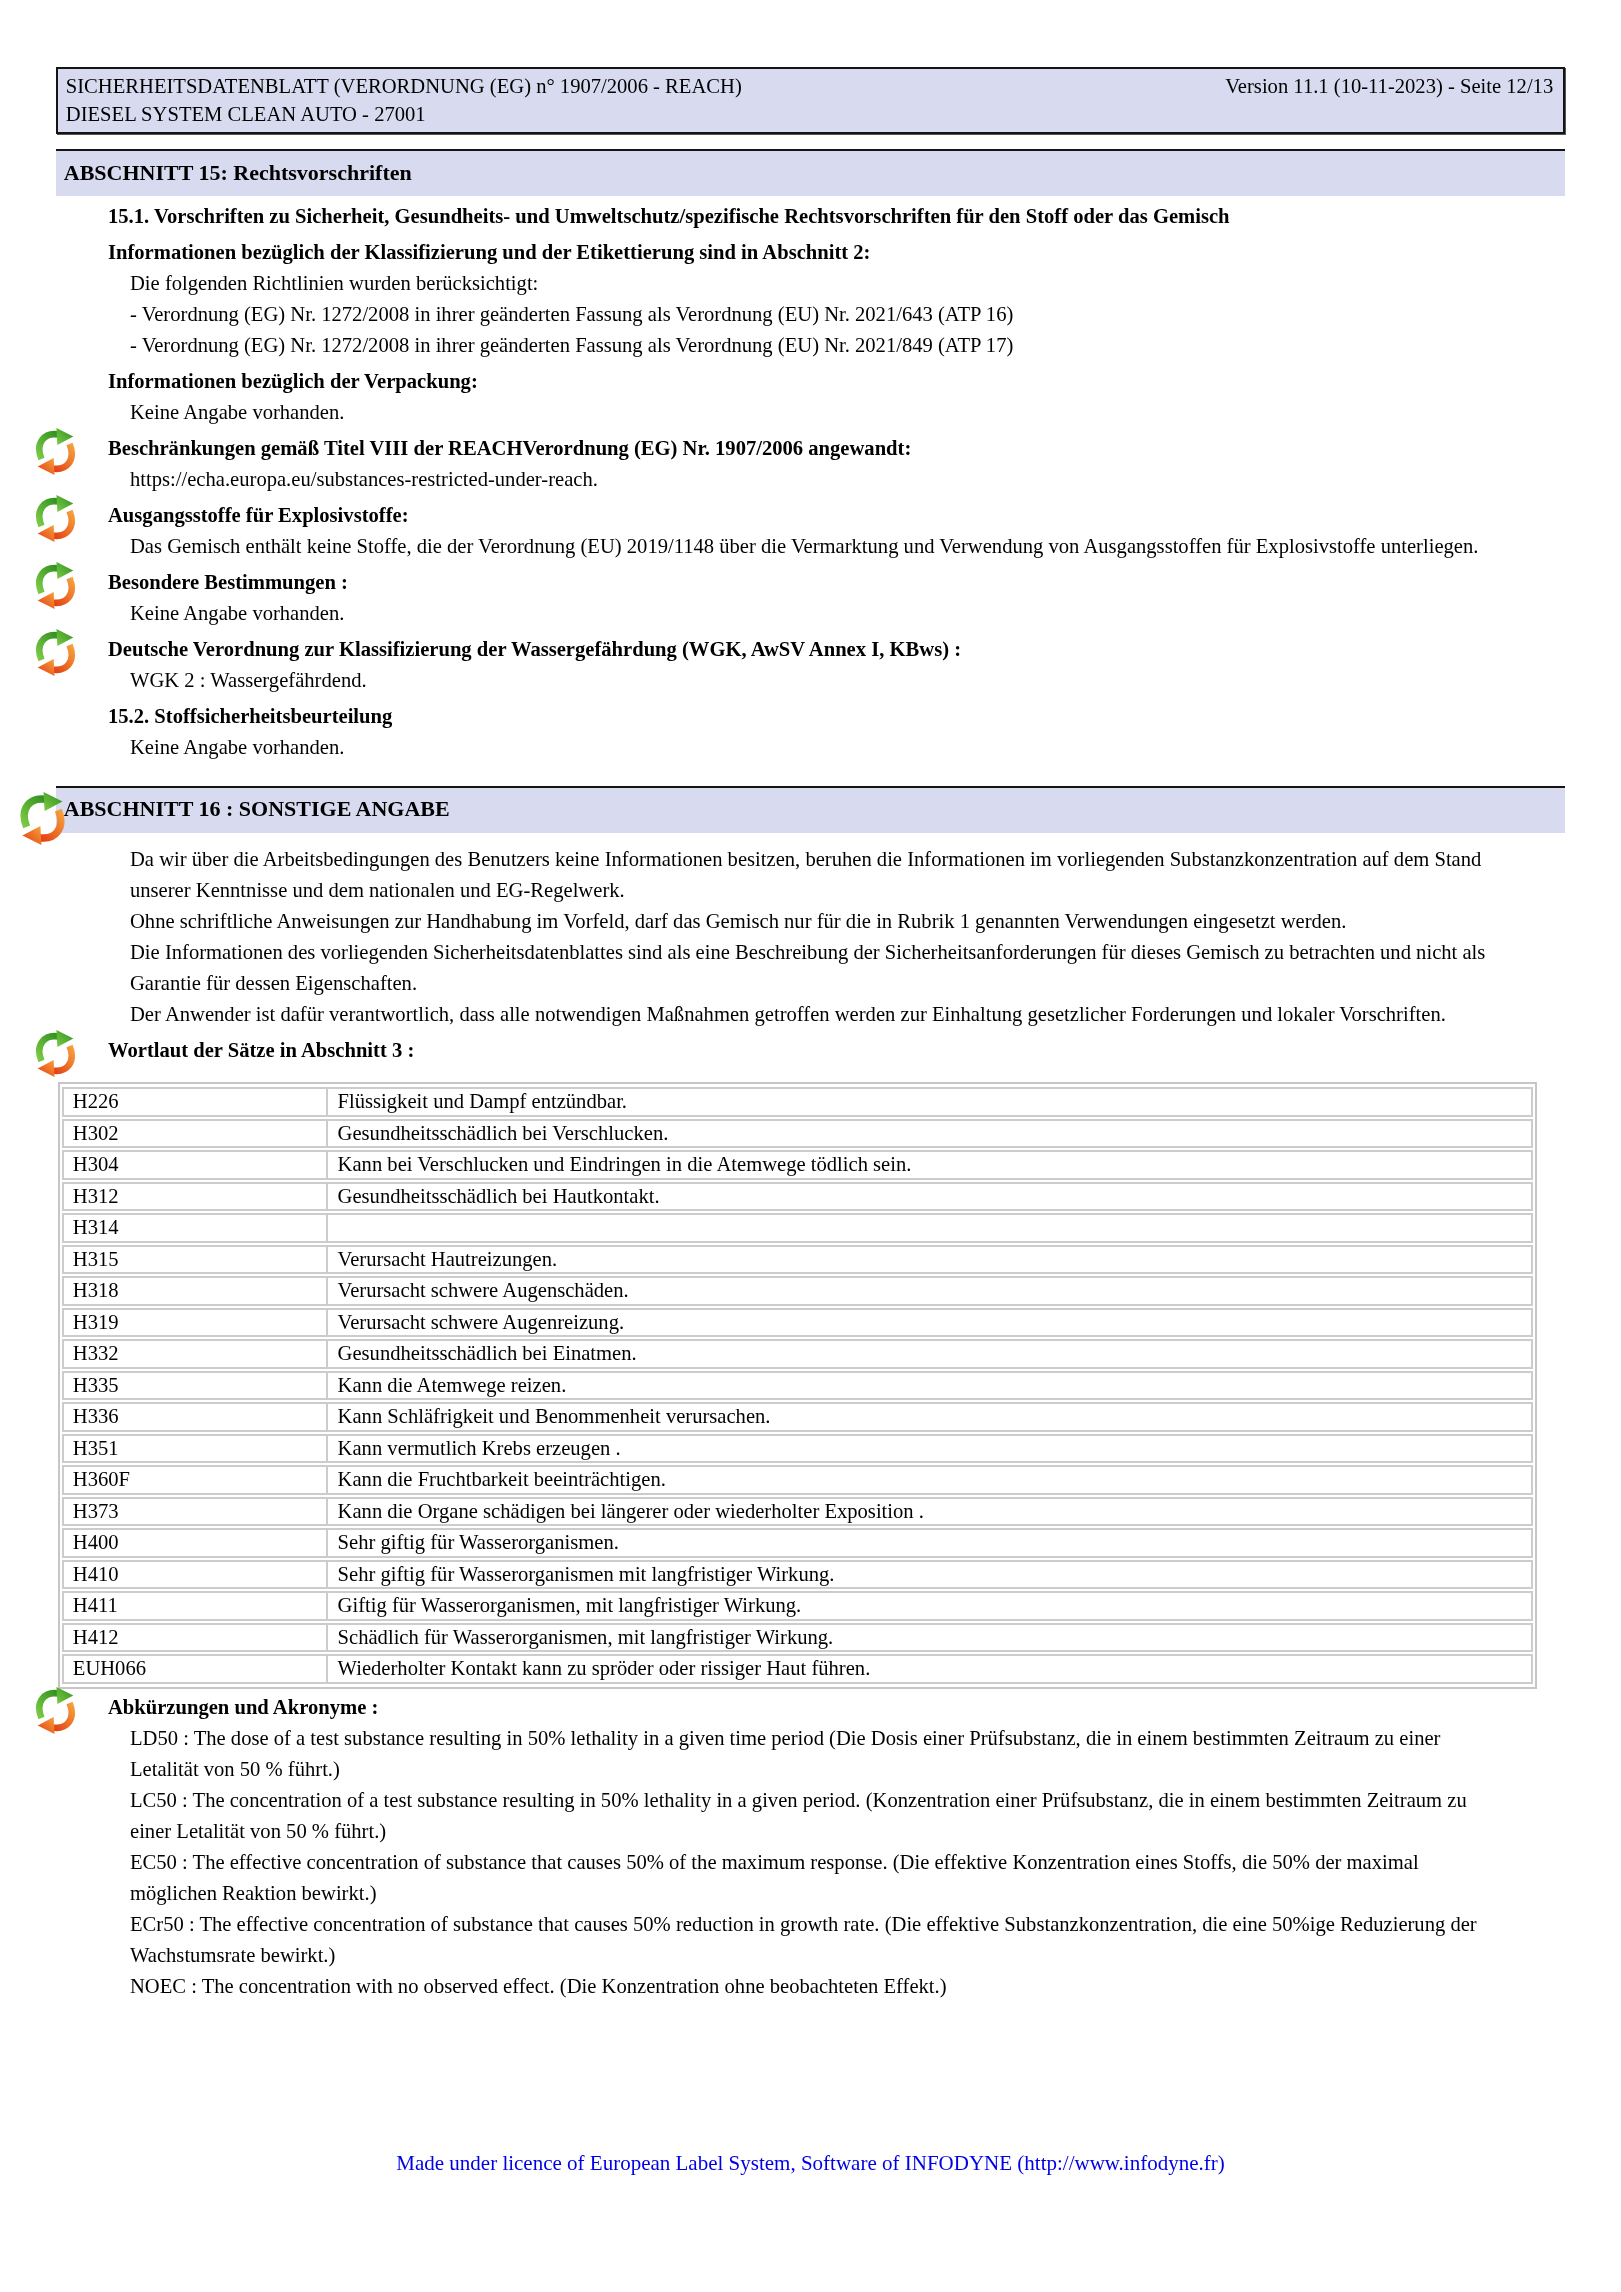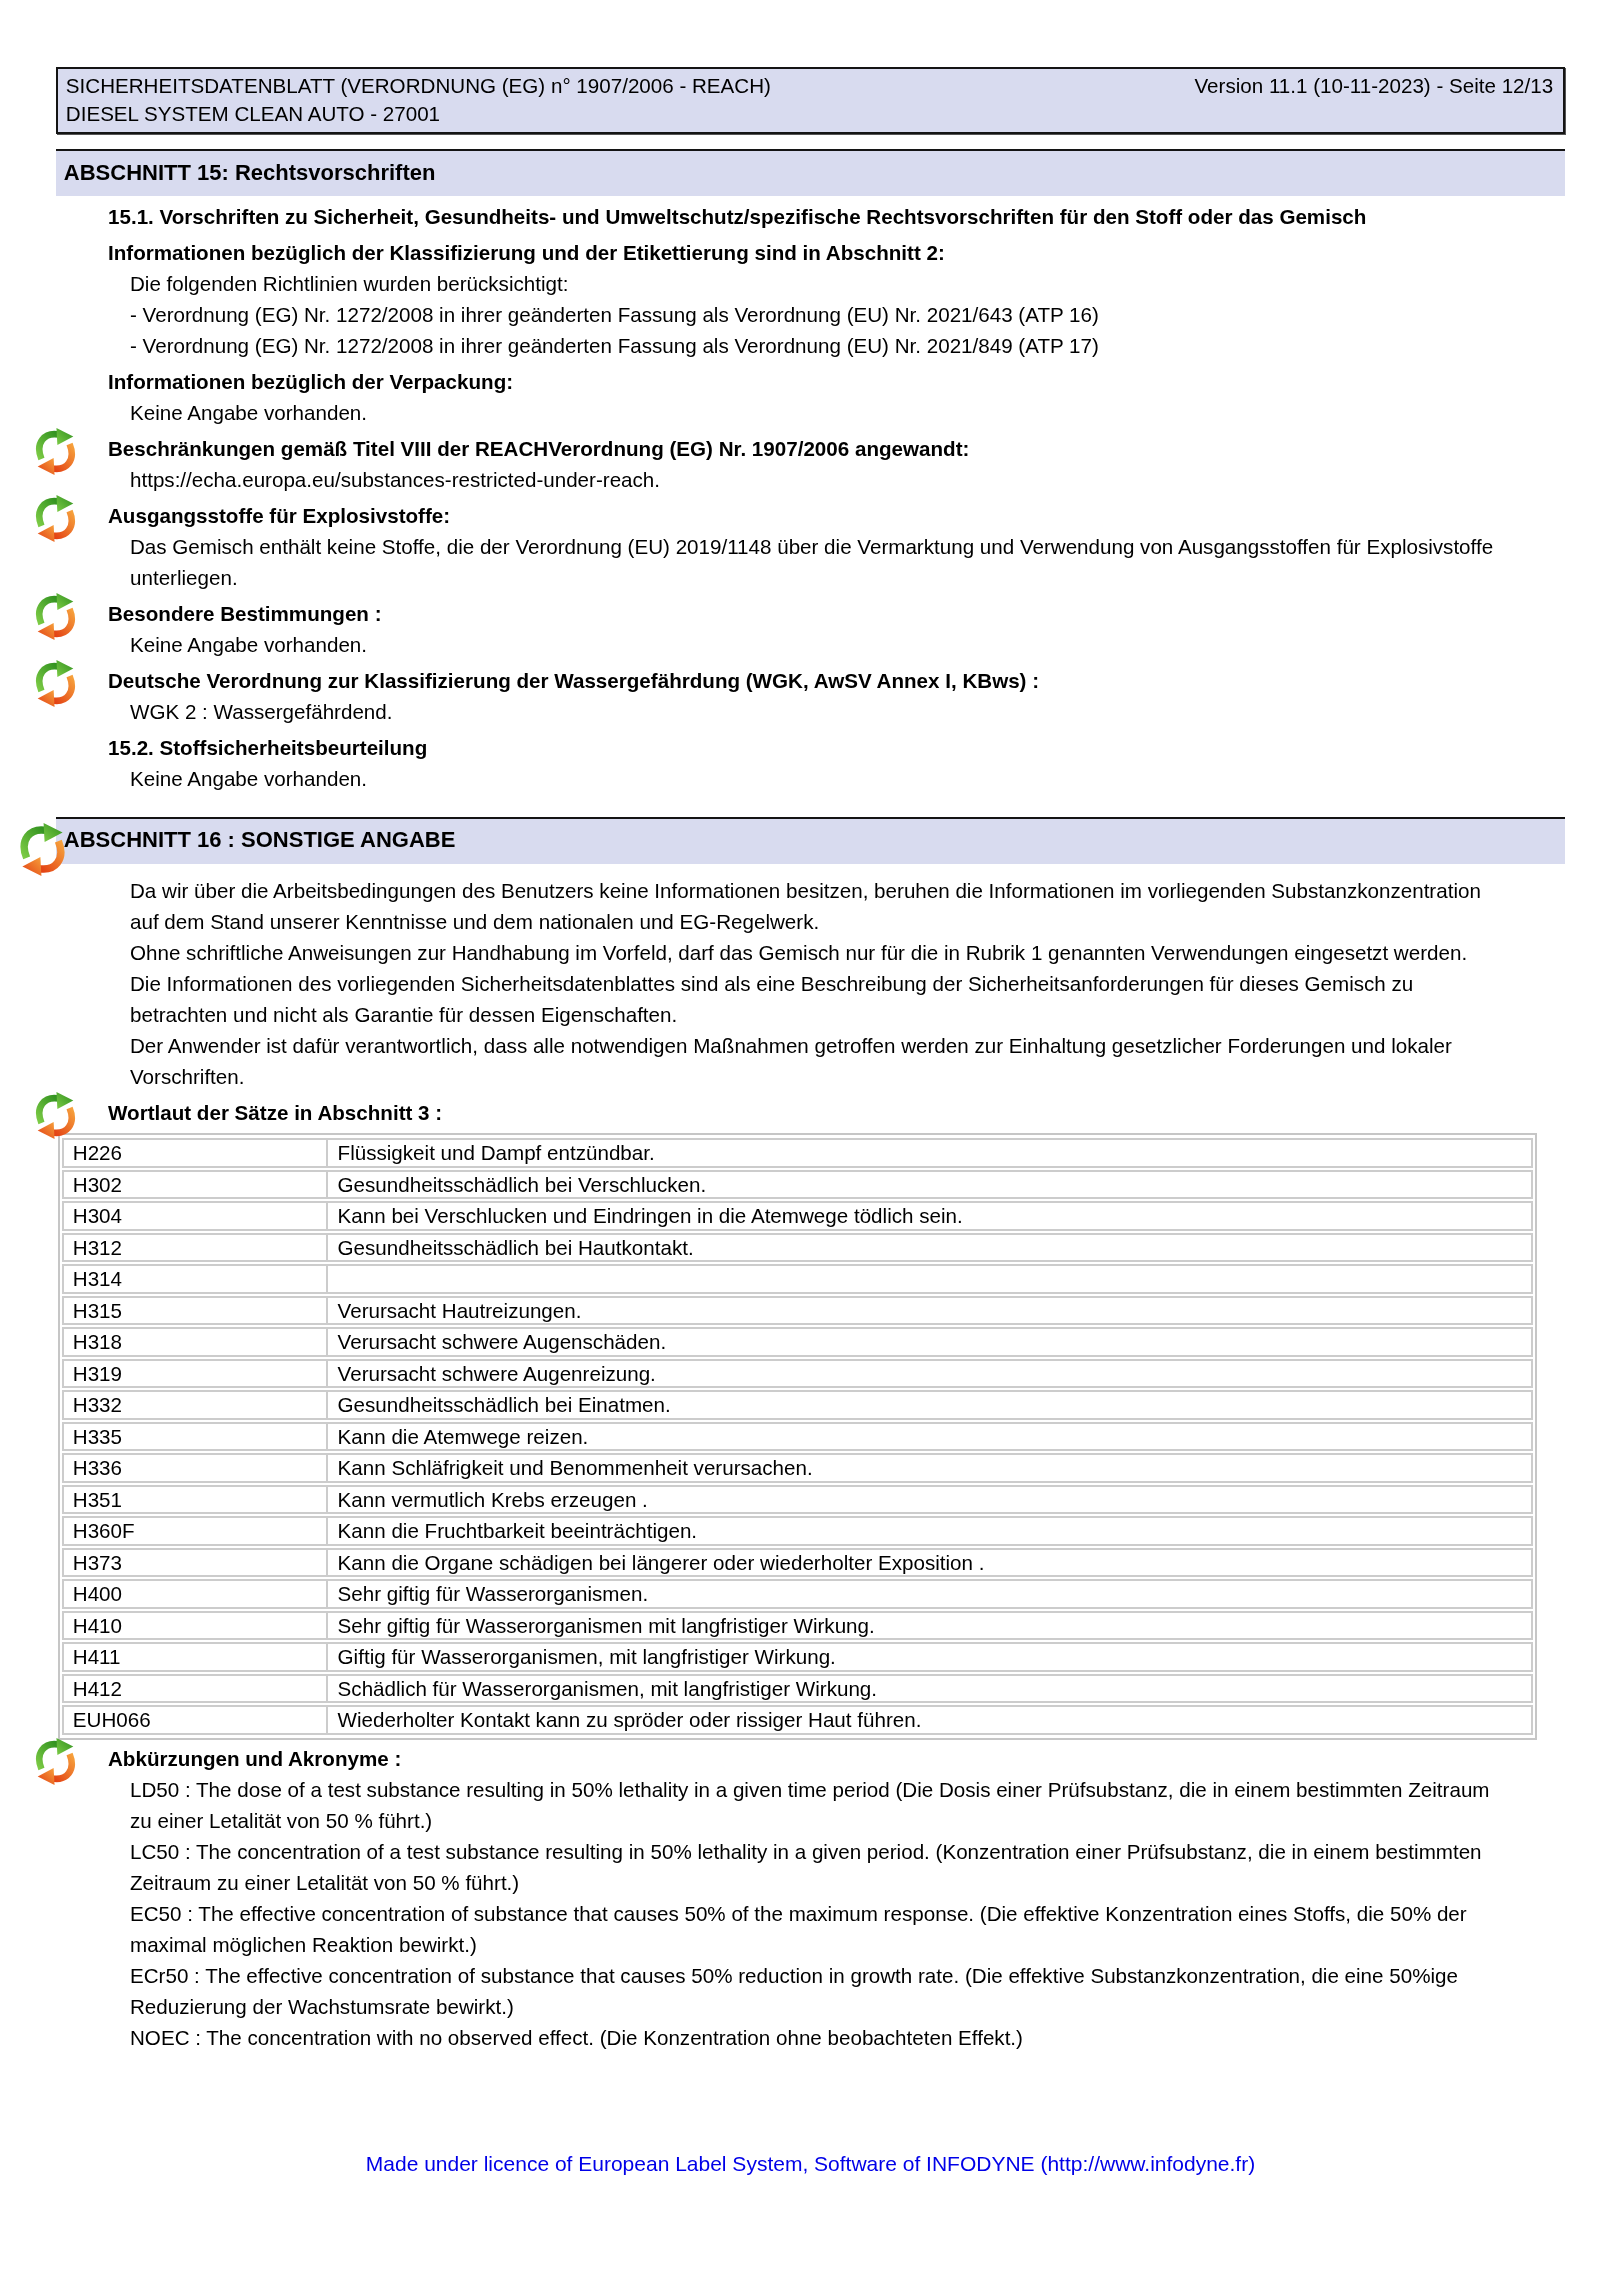--- a/index.html
+++ b/index.html
@@ -1,18 +1,18 @@
 <!DOCTYPE html>
 <html><head>
 <meta charset="utf-8">
 <style>
   html,body{margin:0;padding:0;background:#ffffff;}
   .page{
     position:relative;width:1621px;height:2293px;overflow:hidden;background:#fff;
-    font-family:Liberation Sans, sans-serif;font-size:20.6px;color:#000;
+    font-family:Liberation Serif, serif;font-size:20.6px;color:#000;
   }
   .content{position:absolute;left:56px;top:67px;width:1509px;}
 
   
   .doc-header{border:2px solid #141414;background:#d8dbef;box-shadow:1px 1px 0 #555;}
   .dh-row1{display:flex;justify-content:space-between;align-items:baseline;padding:2.9px 9.8px 0 7.8px;line-height:28px;}
   .dh-row2{padding:0 9.8px 3.9px 7.8px;line-height:28px;}
 
   
   .section-bar{margin-top:15.7px;border-top:2.9px solid #141414;background:#d8dbef;
@@ -24,21 +24,21 @@
   .t{line-height:31px;padding-left:74px;}
   .paras .pline{line-height:31px;padding-left:74px;padding-right:55px;}
   .lines .lline{line-height:31px;padding-left:74px;}
 
   
   .sync-icon{position:absolute;left:-23.5px;top:-5.9px;width:45px;height:49px;display:inline-block;}
   .section-bar .sync-icon{left:-39px;top:3.9px;width:51px;height:55px;}
   .sync-icon svg{width:100%;height:100%;}
 
   
-  .htable{margin-top:5px;margin-left:2px;width:1471px;border:2px solid #c6c6c6;padding:1px 2px;background:#fff;}
+  .htable{margin-top:16px;margin-left:2px;width:1471px;border:2px solid #c6c6c6;padding:1px 2px;background:#fff;}
   .trow{display:flex;border:2px solid #cccccc;margin:2px 0;min-height:25.5px;align-items:center;background:#fff;}
   .tcell{line-height:25.5px;}
   .tcell.code{width:253px;flex:0 0 253px;border-right:2px solid #cccccc;padding-left:8.8px;align-self:stretch;}
   .tcell.text{flex:1;padding-left:9.8px;}
 
   
   .footer{position:absolute;left:0;right:0;top:2152px;text-align:center;color:#0000e8;font-size:21px;line-height:23.5px;}
 </style>
 </head>
 <body>

